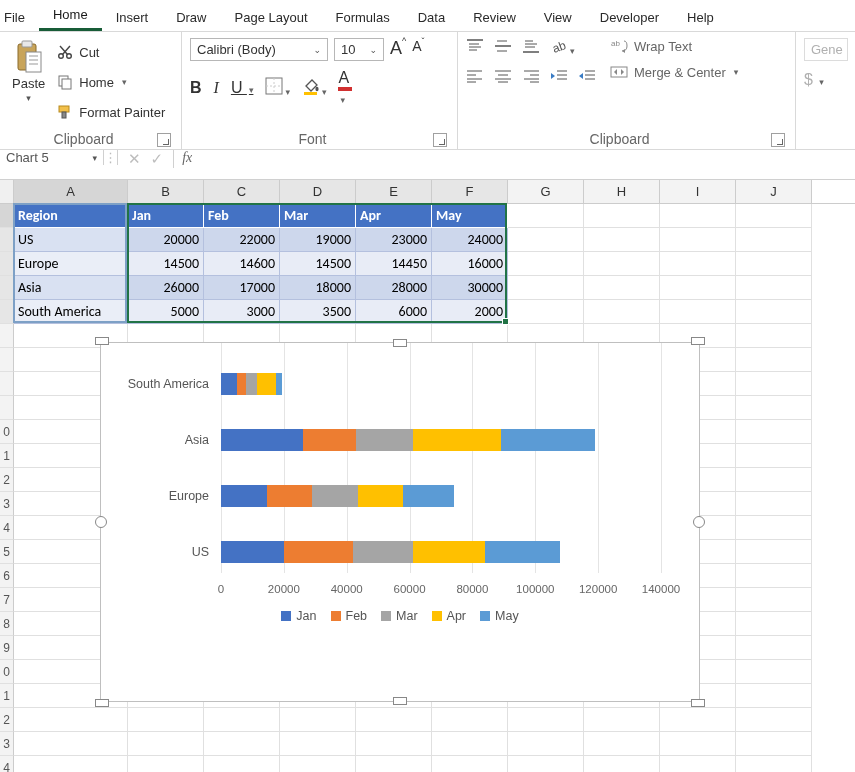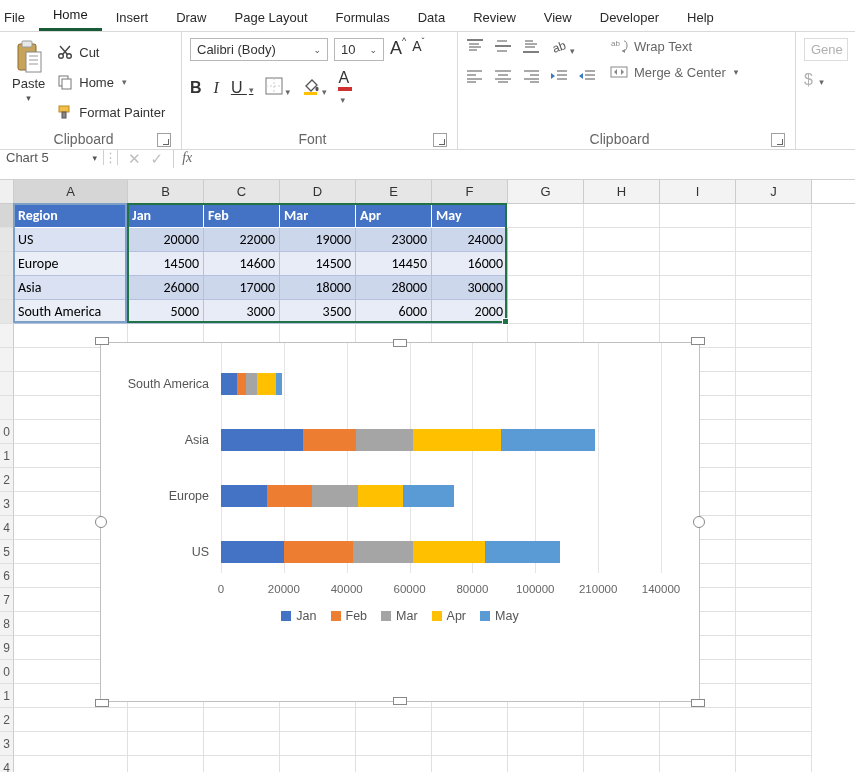--- a/index.html
+++ b/index.html
@@ -650,21 +650,21 @@
         <div class="xaxis-lab" style="left: 62.8571px;">20000</div>
         <div class="gridline" style="left: 125.714px;"></div>
         <div class="xaxis-lab" style="left: 125.714px;">40000</div>
         <div class="gridline" style="left: 188.571px;"></div>
         <div class="xaxis-lab" style="left: 188.571px;">60000</div>
         <div class="gridline" style="left: 251.429px;"></div>
         <div class="xaxis-lab" style="left: 251.429px;">80000</div>
         <div class="gridline" style="left: 314.286px;"></div>
         <div class="xaxis-lab" style="left: 314.286px;">100000</div>
         <div class="gridline" style="left: 377.143px;"></div>
-        <div class="xaxis-lab" style="left: 377.143px;">210000</div>
+        <div class="xaxis-lab" style="left: 377.143px;">120000</div>
         <div class="gridline" style="left: 440px;"></div>
         <div class="xaxis-lab" style="left: 440px;">140000</div>
         <div class="catlbl" style="top: 41px;">South America</div>
         <div class="bar" style="top: 41px; left: 0px; width: 61.2857px;">
           <div class="seg" style="left: 0px; width: 15.7143px; background: rgb(68, 114, 196);"></div>
           <div class="seg" style="left: 15.7143px; width: 9.42857px; background: rgb(237, 125, 49);"></div>
           <div class="seg" style="left: 25.1429px; width: 11px; background: rgb(165, 165, 165);"></div>
           <div class="seg" style="left: 36.1429px; width: 18.8571px; background: rgb(255, 192, 0);"></div>
           <div class="seg" style="left: 55px; width: 6.28571px; background: rgb(91, 155, 213);"></div>
         </div>

